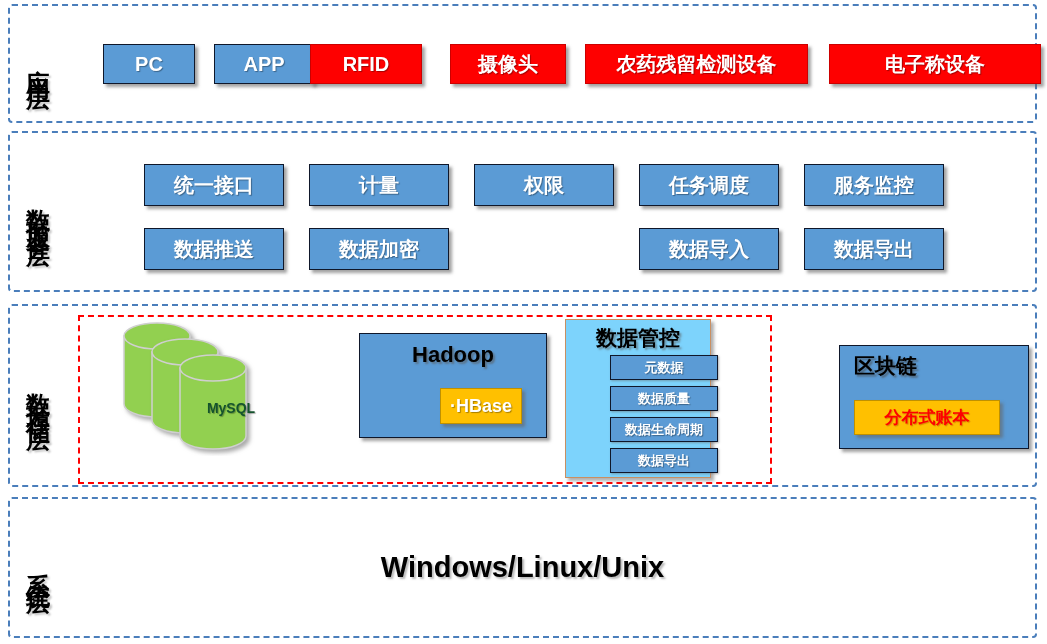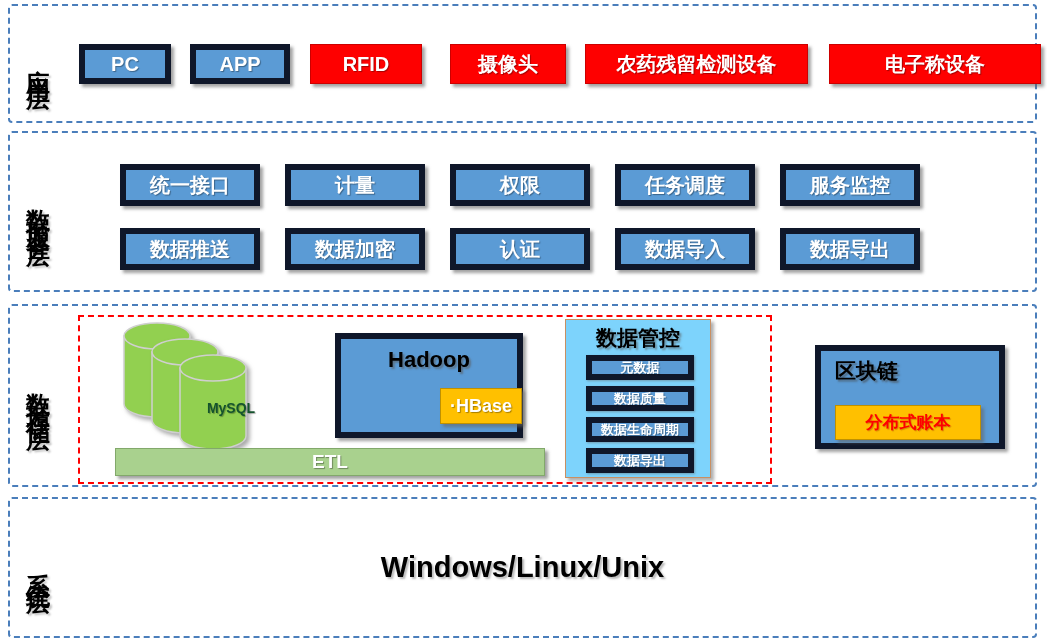--- a/index.html
+++ b/index.html
@@ -15,21 +15,21 @@
 
   .layer-label{position:absolute;left:16px;top:50%;transform:translateY(-50%);
     writing-mode:vertical-rl;text-orientation:upright;
     font-family:"DejaVu Serif","Liberation Serif",serif;font-weight:bold;color:#000;
     font-size:24px;letter-spacing:9px;line-height:1;text-shadow:2px 2px 2px #c9c9c9;}
 
   
   .box{position:absolute;display:flex;align-items:center;justify-content:center;
     box-sizing:border-box;font-weight:bold;color:#fff;
     box-shadow:3px 3px 3px rgba(100,100,100,.6);text-shadow:1px 1px 1px rgba(0,0,0,.35);}
-  .box-blue{background:#5b9bd5;border:6px solid #0f172a;}
+  .box-blue{background:#5b9bd5;border:1px solid #0f172a;margin-left:24px;}
   .box-red{background:#fe0000;border:1px solid #cc0000;}
   .box-orange{background:#ffc000;border:1px solid #bf9000;}
 
   
   .app-box{top:38px;height:40px;font-size:20px;}
 
   
   .svc-box{width:140px;height:42px;font-size:20px;}
 
   
@@ -78,21 +78,20 @@
     <div class="layer-label">数据服务层</div>
 
     <div class="box box-blue svc-box" style="left:110px;top:31px;">统一接口</div>
     <div class="box box-blue svc-box" style="left:275px;top:31px;">计量</div>
     <div class="box box-blue svc-box" style="left:440px;top:31px;">权限</div>
     <div class="box box-blue svc-box" style="left:605px;top:31px;">任务调度</div>
     <div class="box box-blue svc-box" style="left:770px;top:31px;">服务监控</div>
 
     <div class="box box-blue svc-box" style="left:110px;top:95px;">数据推送</div>
     <div class="box box-blue svc-box" style="left:275px;top:95px;">数据加密</div>
-    <div class="box box-blue svc-box" style="left:440px;top:95px;">认证</div>
     <div class="box box-blue svc-box" style="left:605px;top:95px;">数据导入</div>
     <div class="box box-blue svc-box" style="left:770px;top:95px;">数据导出</div>
   </div>
 
   <div class="layer" id="layer-storage">
     <div class="layer-label">数据存储层</div>
 
     <div id="gov-outline"></div>
 
     <svg id="cylinders" viewBox="0 0 170 138">
@@ -111,21 +110,20 @@
         </g>
       </g>
     </svg>
     <div id="mysql-label">MySQL</div>
 
     <div class="box box-blue" id="hadoop-box">
       <div id="hadoop-title">Hadoop</div>
     </div>
     <div class="box box-orange" id="hbase-box">·HBase</div>
 
-    <div class="box" id="etl-bar">ETL</div>
 
     <div id="gov-panel">
       <div id="gov-title">数据管控</div>
       <div class="box box-blue gov-item" style="top:35px;">元数据</div>
       <div class="box box-blue gov-item" style="top:66px;">数据质量</div>
       <div class="box box-blue gov-item" style="top:97px;">数据生命周期</div>
       <div class="box box-blue gov-item" style="top:128px;">数据导出</div>
     </div>
 
     <div class="box box-blue" id="blockchain-box">

